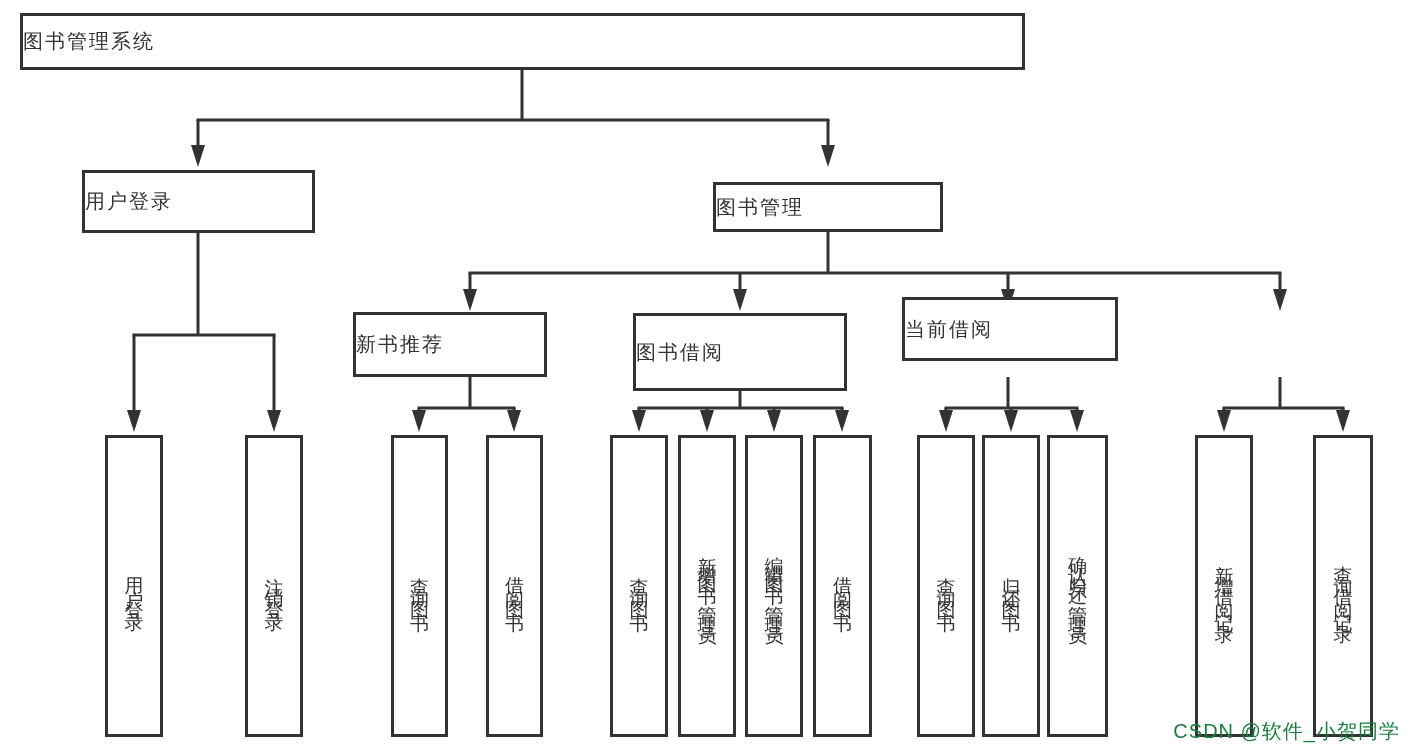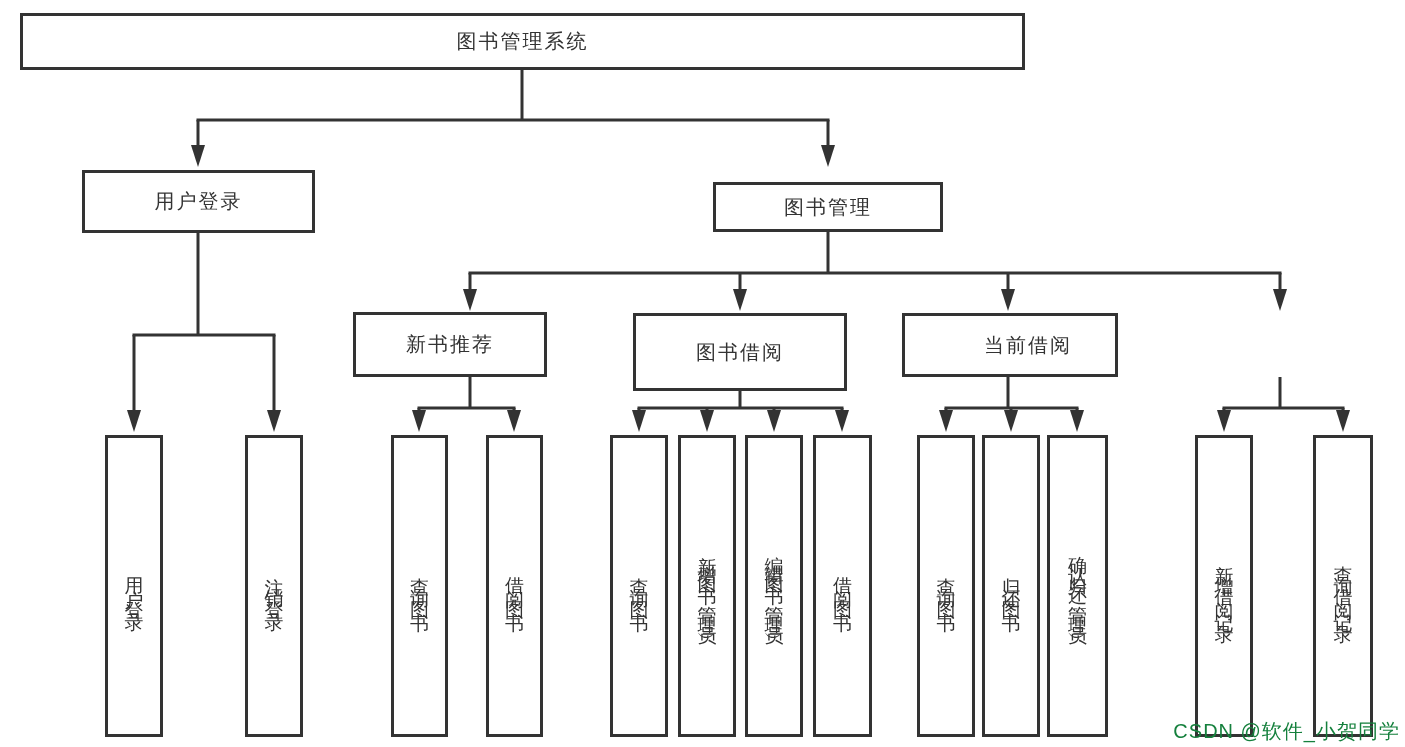--- a/index.html
+++ b/index.html
@@ -6,21 +6,21 @@
   #canvas {
     position:relative; width:1405px; height:747px;
     background:#ffffff; overflow:hidden;
     font-family:"Liberation Sans", sans-serif;
     color:#333333;
   }
   #connectors { position:absolute; left:0; top:0; z-index:1; }
   .node {
     position:absolute; box-sizing:border-box;
     border:3px solid #333333; background:#ffffff;
-    display:flex; align-items:center; justify-content:center;
+    display:flex; align-items:center; 
     font-size:20px; letter-spacing:2px; color:#333333;
     z-index:2; white-space:nowrap;
   }
   .vnode {
     position:absolute; box-sizing:border-box;
     border:3px solid #333333; background:#ffffff;
     display:flex; align-items:center; justify-content:center;
     writing-mode:vertical-rl; text-orientation:mixed;
     font-size:19px; letter-spacing:12px; color:#333333;
     z-index:2; overflow:hidden;
@@ -112,21 +112,21 @@
   <div class="node" style="left:713px; top:182px; width:230px; height:50px;">
     <span>图书管理</span>
   </div>
 
   <div class="node" style="left:353px; top:312px; width:194px; height:65px;">
     <span>新书推荐</span>
   </div>
   <div class="node" style="left:633px; top:313px; width:214px; height:78px;">
     <span>图书借阅</span>
   </div>
-  <div class="node" style="left:902px; top:313px; width:216px; height:64px;padding-left:36px;">
+  <div class="node" style="left:902px; top:297px; width:216px; height:64px;">
     <span>当前借阅</span>
   </div>
 
   <div class="vnode" style="left:105px; top:435px; width:58px; height:302px;">
     <span>用户登录</span>
   </div>
   <div class="vnode" style="left:245px; top:435px; width:58px; height:302px;">
     <span>注销登录</span>
   </div>
 

